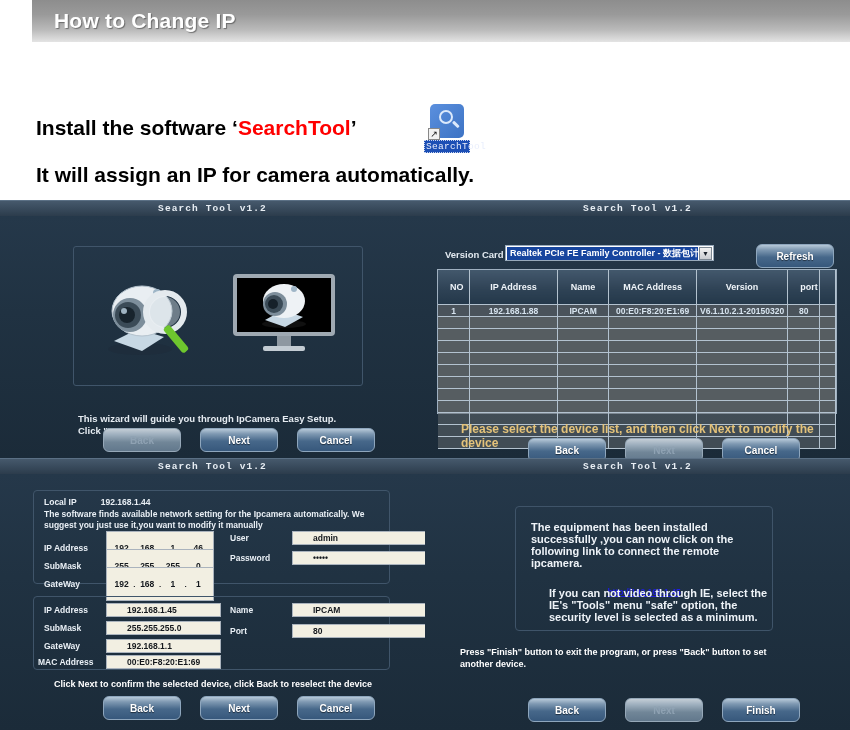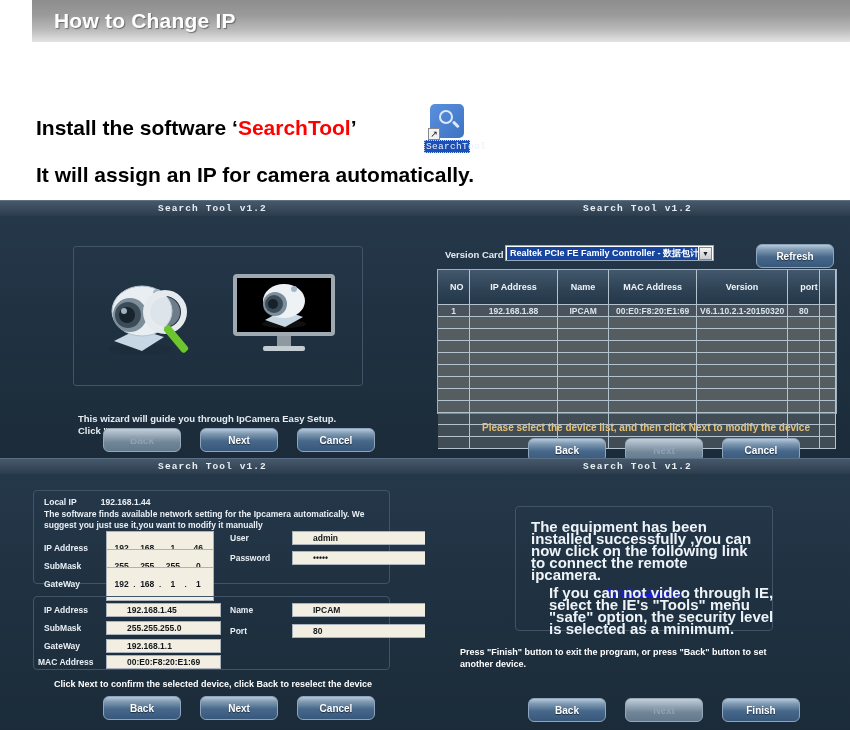--- a/index.html
+++ b/index.html
@@ -154,22 +154,22 @@
     text-align:center; padding:12px;
   }
   table.dev td{
     height:12px; font-size:8.5px; font-weight:bold; color:#f2f6fa;
     border-right:1px solid #b3c2cf; border-bottom:1px solid #b3c2cf;
     text-align:center; padding:0; background:rgba(96,103,108,.55);
   }
   table.dev tr.sel td{ color:#d7e4ef; background:rgba(74,84,94,.7); }
   td.ip-cell{ color:#a8c4dd; }
   .grid-note{
-    position:absolute; left:36px; top:206px; width:370px; text-align:center;
-    color:#e3c27a; font-size:10px; font-weight:bold;
+    position:absolute; left:36px; top:206px; width:370px; 
+    color:#e3c27a; font-size:12px; font-weight:bold;
   }
 
   
   .cfg-top{
     position:absolute; left:33px; top:16px; width:357px; height:94px;
     border:1px solid #40556a; border-radius:4px;
   }
   .cfg-bottom{
     position:absolute; left:33px; top:122px; width:357px; height:74px;
     border:1px solid #40556a; border-radius:4px;
@@ -197,21 +197,21 @@
     position:absolute; left:28px; top:205px; width:370px; text-align:center;
     color:#ffffff; font-size:9px; font-weight:bold;
   }
 
   
   .fin-box{
     position:absolute; left:90px; top:32px; width:258px; height:125px;
     border:1px solid #3f5469; border-radius:4px;
   }
   .fin-p{
-    position:absolute; color:#eef3f8; font-size:15px; font-weight:bold; line-height:12px;
+    position:absolute; color:#eef3f8; font-size:11px; font-weight:bold; line-height:12px;
   }
   .fin-link{
     position:absolute; left:0; top:56px; width:100%; text-align:center;
     color:#1e1ee0; font-size:8.5px; font-weight:bold; text-decoration:underline;margin-top:24px;
   }
   .fin-note{
     position:absolute; left:35px; top:172px; width:330px;
     color:#ffffff; font-size:9px; font-weight:bold; line-height:12px;
   }
 </style>

